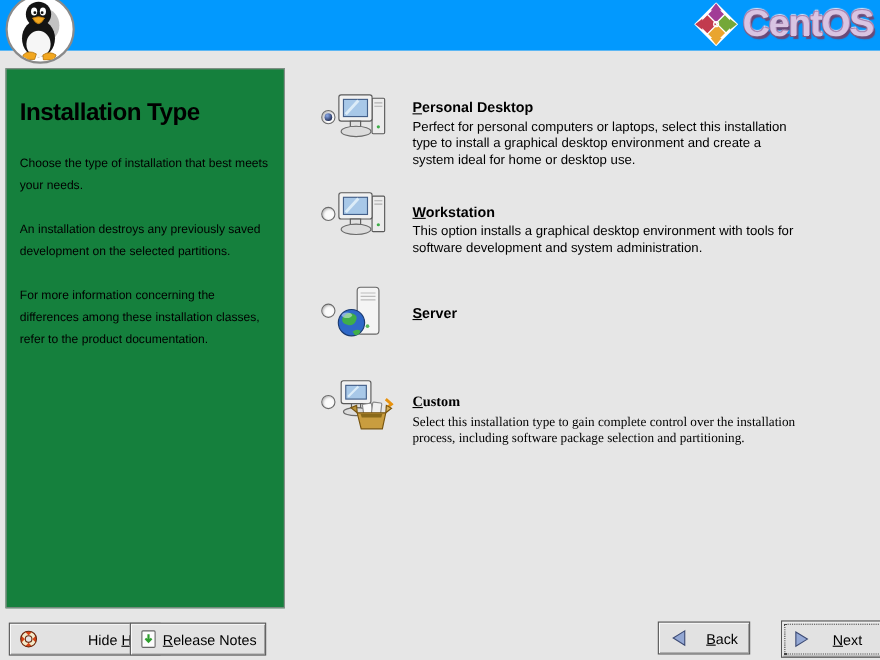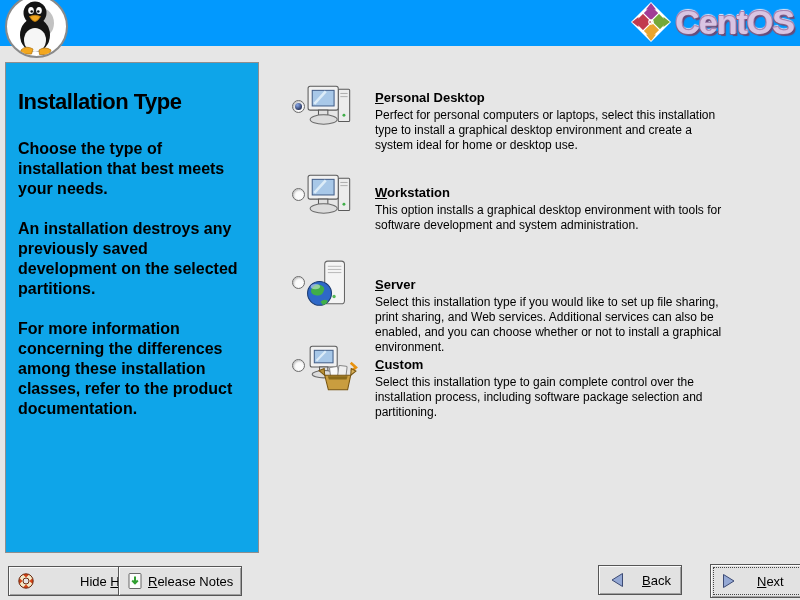--- a/index.html
+++ b/index.html
@@ -17,31 +17,31 @@
   }
   #brand { position:absolute; right:6px; top:2px; display:flex; align-items:center; gap:4px; z-index:4; }
   #brand .name {
     font-size:34px; font-weight:bold; letter-spacing:-1px; color:#d9c4e2;
     text-shadow:-1px -1px 0 #a786b2, 1px -1px 0 #a786b2, -1px 1px 0 #7d5f88,
                  2px 2px 1px #6a4a78, 0 -2px 1px #efe6f4;
   }
   
   #help-panel {
     position:absolute; left:5px; top:62px; width:254px; height:491px;
-    background:#0ea5e9; border:1px solid #8e8e8e; box-sizing:border-box;
+    background:#15803d; border:1px solid #8e8e8e; box-sizing:border-box;
     padding:20px 12px 0 10px;
   }
   #help-panel h1 { font-size:22px; letter-spacing:-0.5px; margin:6px 0 24px 2px; }
-  #help-panel p { font-size:16px; line-height:20px; margin:0 0 20px 2px;font-weight:bold; }
+  #help-panel p { font-size:11px; line-height:20px; margin:0 0 20px 2px; }
   
   .opt { position:absolute; left:290px; width:448px; }
   .o0 { top:76px;  height:92px; }
   .o1 { top:171px; height:80px; }
   .o2 { top:263px; height:90px; }
-  .o3 { top:343px; height:80px; }
+  .o3 { top:343px; height:80px;font-family:Liberation Serif, serif; }
   .radio {
     position:absolute; left:2px; width:13px; height:13px; border-radius:50%;
     background:#fbfbfb; border:1px solid #6a6a6a; box-sizing:border-box;
     box-shadow:inset 1px 1px 2px rgba(0,0,0,.25);
   }
   .radio.sel::after {
     content:""; position:absolute; left:2px; top:2px; width:7px; height:7px; border-radius:50%;
     background:radial-gradient(circle at 35% 30%, #7d9ad8 10%, #243058 75%);
   }
   .o0 .radio{top:24px} .o1 .radio{top:17px} .o2 .radio{top:13px} .o3 .radio{top:16px}
@@ -162,21 +162,20 @@
       <line x1="21" y1="14" x2="34" y2="14" stroke="#bbb"></line>
       <circle cx="27" cy="37" r="1.6" fill="#58b858"></circle>
       <circle cx="13" cy="34" r="11.5" fill="#2e68c8" stroke="#1a3a70"></circle>
       <path d="M5 30 q4 -6 9 -4 q5 2 3 6 q-2 5 -7 4 q-6 -1 -5 -6 Z" fill="#3fae49"></path>
       <path d="M14 42 q3 -3 7 -1 q-1 4 -5 4 Z" fill="#3fae49"></path>
       <ellipse cx="9" cy="27.5" rx="4.5" ry="2.5" fill="rgba(255,255,255,0.45)"></ellipse>
     </svg>
   </span>
   <div class="opt-text">
     <div class="opt-title"><span class="mn">S</span><span>erver</span></div>
-    <div class="opt-desc">Select this installation type if you would like to set up file sharing, print sharing, and Web services. Additional services can also be enabled, and you can choose whether or not to install a graphical environment.</div>
   </div>
 </div>
 
 <div class="opt o3">
   <span class="radio"></span>
   <span class="opt-icon">
     <svg width="52" height="48" viewBox="0 0 50 46">
       <rect x="4" y="2" width="26" height="20" rx="2" fill="#f1f1f1" stroke="#5a5a5a"></rect>
       <rect x="8" y="6" width="18" height="12" fill="#a8c8e8" stroke="#44608a"></rect>
       <path d="M10 16 L19 7" stroke="#dcecf8" stroke-width="2"></path>

